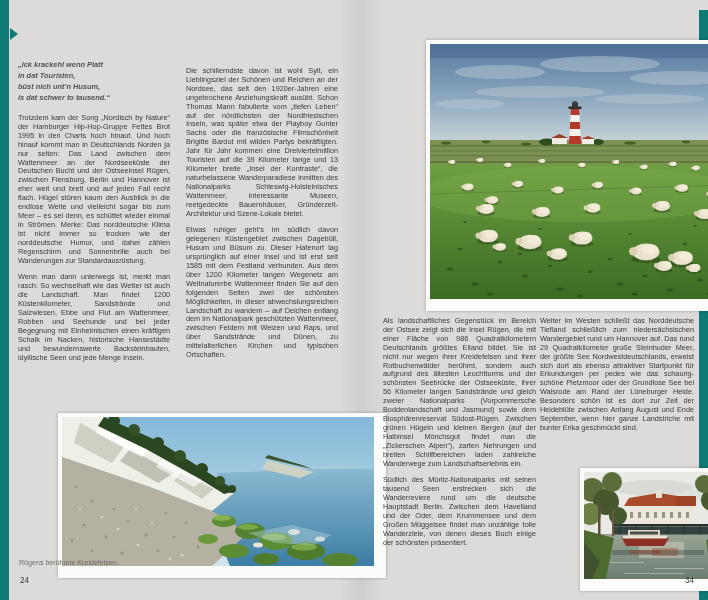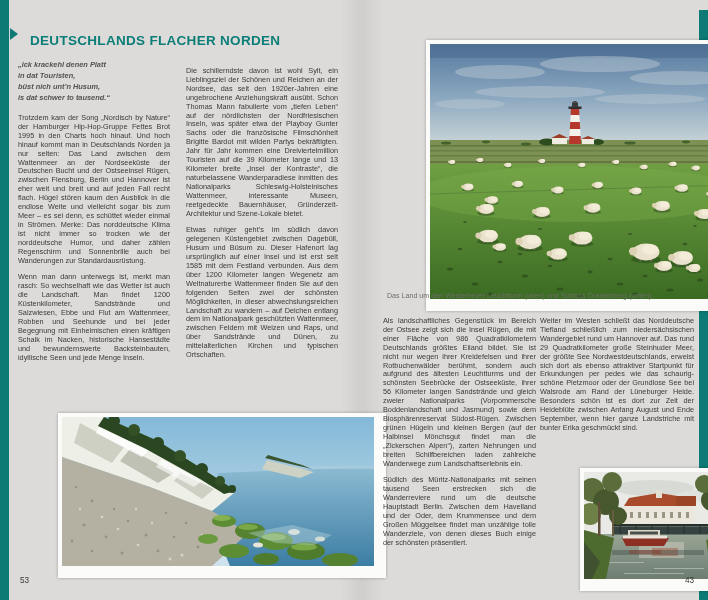--- a/index.html
+++ b/index.html
@@ -40,25 +40,24 @@
 </head>
 <body>
 
 <div class="canvas">
 
   <div class="teal-bar bar-left"></div>
   <div class="teal-bar bar-right"></div>
   <div class="gutter-shadow"></div>
 
   <div class="title-arrow"></div>
-  <h1 class="page-title">DEUTSCHLANDS FLACHER NORDEN</h1>
 
   <div class="col lp-col1">
     <div class="quote">
-      <div>„ick krackehl denen Platt</div>
+      <div>„ick krackehl wenn Platt</div>
       <div>in dat Touristen,</div>
       <div>büst nich unt’n Husum,</div>
       <div>is dat schwer to tausend.“</div>
     </div>
     <p>Trotzdem kam der Song „Nordisch by Nature“ der Hamburger Hip-Hop-Gruppe Fettes Brot 1995 in den Charts hoch hinauf. Und hoch hinauf kommt man in Deutschlands Norden ja nur selten: Das Land zwischen dem Wattenmeer an der Nordseeküste der Deutschen Bucht und der Ostseeinsel Rügen, zwischen Flensburg, Berlin und Hannover ist eher weit und breit und auf jeden Fall recht flach. Hügel stören kaum den Ausblick in die endlose Weite und vielleicht sogar bis zum Meer – es sei denn, es schüttet wieder einmal in Strömen. Merke: Das norddeutsche Klima ist nicht immer so trocken wie der norddeutsche Humor, und daher zählen Regenschirm und Sonnenbrille auch bei Wanderungen zur Standardausrüstung.</p>
     <p>Wenn man dann unterwegs ist, merkt man rasch: So wechselhaft wie das Wetter ist auch die Landschaft. Man findet 1200 Küstenkilometer, Sandstrände und Salzwiesen, Ebbe und Flut am Wattenmeer, Robben und Seehunde und bei jeder Begegnung mit Einheimischen einen kräftigen Schalk im Nacken, historische Hansestädte und bewundernswerte Backsteinbauten, idyllische Seen und jede Menge Inseln.</p>
   </div>
 
   <div class="col lp-col2">
     <p>Die schillerndste davon ist wohl Sylt, ein Lieblingsziel der Schönen und Reichen an der Nordsee, das seit den 1920er-Jahren eine ungebrochene Anziehungskraft ausübt. Schon Thomas Mann fabulierte vom „tiefen Leben“ auf der nördlichsten der Nordfriesischen Inseln, was später etwa der Playboy Gunter Sachs oder die französische Filmschönheit Brigitte Bardot mit wilden Partys bekräftigten. Jahr für Jahr kommen eine Dreiviertelmillion Touristen auf die 39 Kilometer lange und 13 Kilometer breite „Insel der Kontraste“, die naturbelassene Wanderparadiese inmitten des Nationalparks Schleswig-Holsteinisches Wattenmeer, interessante Museen, reetgedeckte Bauernhäuser, Gründerzeit-Architektur und Szene-Lokale bietet.</p>
@@ -136,21 +135,22 @@
       <ellipse cx="160" cy="101" rx="9" ry="3" fill="#85b14f"></ellipse>
       <ellipse cx="212" cy="120" rx="12" ry="3.5" fill="#85b14f"></ellipse>
       <ellipse cx="242" cy="130" rx="13" ry="3.5" fill="#7ba847"></ellipse>
       <ellipse cx="186" cy="110" rx="10" ry="3" fill="#7ba847"></ellipse>
       <ellipse cx="232" cy="115" rx="6" ry="3" fill="#e8e6da"></ellipse>
       <ellipse cx="196" cy="128" rx="5" ry="2.5" fill="#e8e6da"></ellipse>
       <ellipse cx="258" cy="122" rx="5" ry="2.5" fill="#dfe0d2"></ellipse>
       <polygon points="186,116 230,108 270,118 252,128 214,126" fill="#bcd6de" opacity=".4"></polygon>
     </svg>
   </figure>
-  <div class="page-number pn-42">53</div>
+  <figcaption class="caption cap-cliffs">Rügens berühmte Kreidefelsen.</figcaption>
+  <div class="page-number pn-42">24</div>
 
   <figure class="photo-frame frame-meadow">
     <svg width="300" height="255" viewBox="0 0 300 255">
       <defs>
         <linearGradient id="wSky" x1="0" y1="0" x2="0" y2="1">
           <stop offset="0" stop-color="#56799f"></stop>
             <stop offset=".55" stop-color="#8da9c0"></stop>
             <stop offset="1" stop-color="#c9d4d8"></stop>
         </linearGradient>
         <linearGradient id="wMeadow" x1="0" y1="0" x2="0" y2="1">
@@ -268,21 +268,20 @@
         <use href="#sheep" transform="translate(152,194) scale(1.05)"></use>
         <use href="#sheep" transform="translate(216,208) scale(1.35)"></use>
         <use href="#sheep" transform="translate(252,214) scale(1.1)"></use>
         <use href="#sheep" transform="translate(128,210) scale(.9)"></use>
         <use href="#sheep" transform="translate(70,203) scale(.6)"></use>
         <use href="#sheep" transform="translate(234,222) scale(.8)"></use>
         <use href="#sheep" transform="translate(264,224) scale(.65)"></use>
       </g>
     </svg>
   </figure>
-  <figcaption class="caption cap-meadow">Das Land um den Westerhever Leuchtturm (oben) und Schloss Oranienburg (unten).</figcaption>
 
   <div class="col rp-col1">
     <p>Als landschaftliches Gegenstück im Bereich der Ostsee zeigt sich die Insel Rügen, die mit einer Fläche von 986 Quadratkilometern Deutschlands größtes Eiland bildet. Sie ist nicht nur wegen ihrer Kreidefelsen und ihrer Rotbuchenwälder berühmt, sondern auch aufgrund des ältesten Leuchtturms und der schönsten Seebrücke der Ostseeküste, ihrer 56 Kilometer langen Sandstrände und gleich zweier Nationalparks (Vorpommersche Boddenlandschaft und Jasmund) sowie dem Biosphärenreservat Südost-Rügen. Zwischen grünen Hügeln und kleinen Bergen (auf der Halbinsel Mönchsgut findet man die „Zickerschen Alpen“), zarten Nehrungen und breiten Schilfbereichen laden zahlreiche Wanderwege zum Landschaftserlebnis ein.</p>
     <p>Südlich des Müritz-Nationalparks mit seinen tausend Seen erstrecken sich die Wanderreviere rund um die deutsche Hauptstadt Berlin. Zwischen dem Havelland und der Oder, dem Krummensee und dem Großen Müggelsee findet man unzählige tolle Wanderziele, von denen dieses Buch einige der schönsten präsentiert.</p>
   </div>
 
   <div class="col rp-col2">
     <p>Weiter im Westen schließt das Norddeutsche Tiefland schließlich zum niedersächsischen Wandergebiet rund um Hannover auf. Das rund 29 Quadratkilometer große Steinhuder Meer, der größte See Nordwestdeutschlands, erweist sich dort als ebenso attraktiver Startpunkt für Erkundungen per pedes wie das schaurig-schöne Pietzmoor oder der Grundlose See bei Walsrode am Rand der Lüneburger Heide. Besonders schön ist es dort zur Zeit der Heideblüte zwischen Anfang August und Ende September, wenn hier ganze Landstriche mit bunter Erika geschmückt sind.</p>
   </div>
 
@@ -351,15 +350,15 @@
         <circle cx="140" cy="14" r="12" fill="#57683b"></circle>
           <circle cx="128" cy="28" r="11" fill="#47582e"></circle>
         <circle cx="144" cy="40" r="10" fill="#6d8146"></circle>
           <circle cx="120" cy="12" r="9" fill="#5a6d3a"></circle>
         <rect x="134" y="26" width="2.5" height="40" fill="#5e4f3a"></rect>
         <polygon points="136,82 149,76 149,107 132,107" fill="#3c4b2e" opacity=".8"></polygon>
       </g>
     </svg>
   </figure>
 
-  <div class="page-number pn-43">43</div>
+  <div class="page-number pn-43">34</div>
 
 </div>
 
 </body></html>

